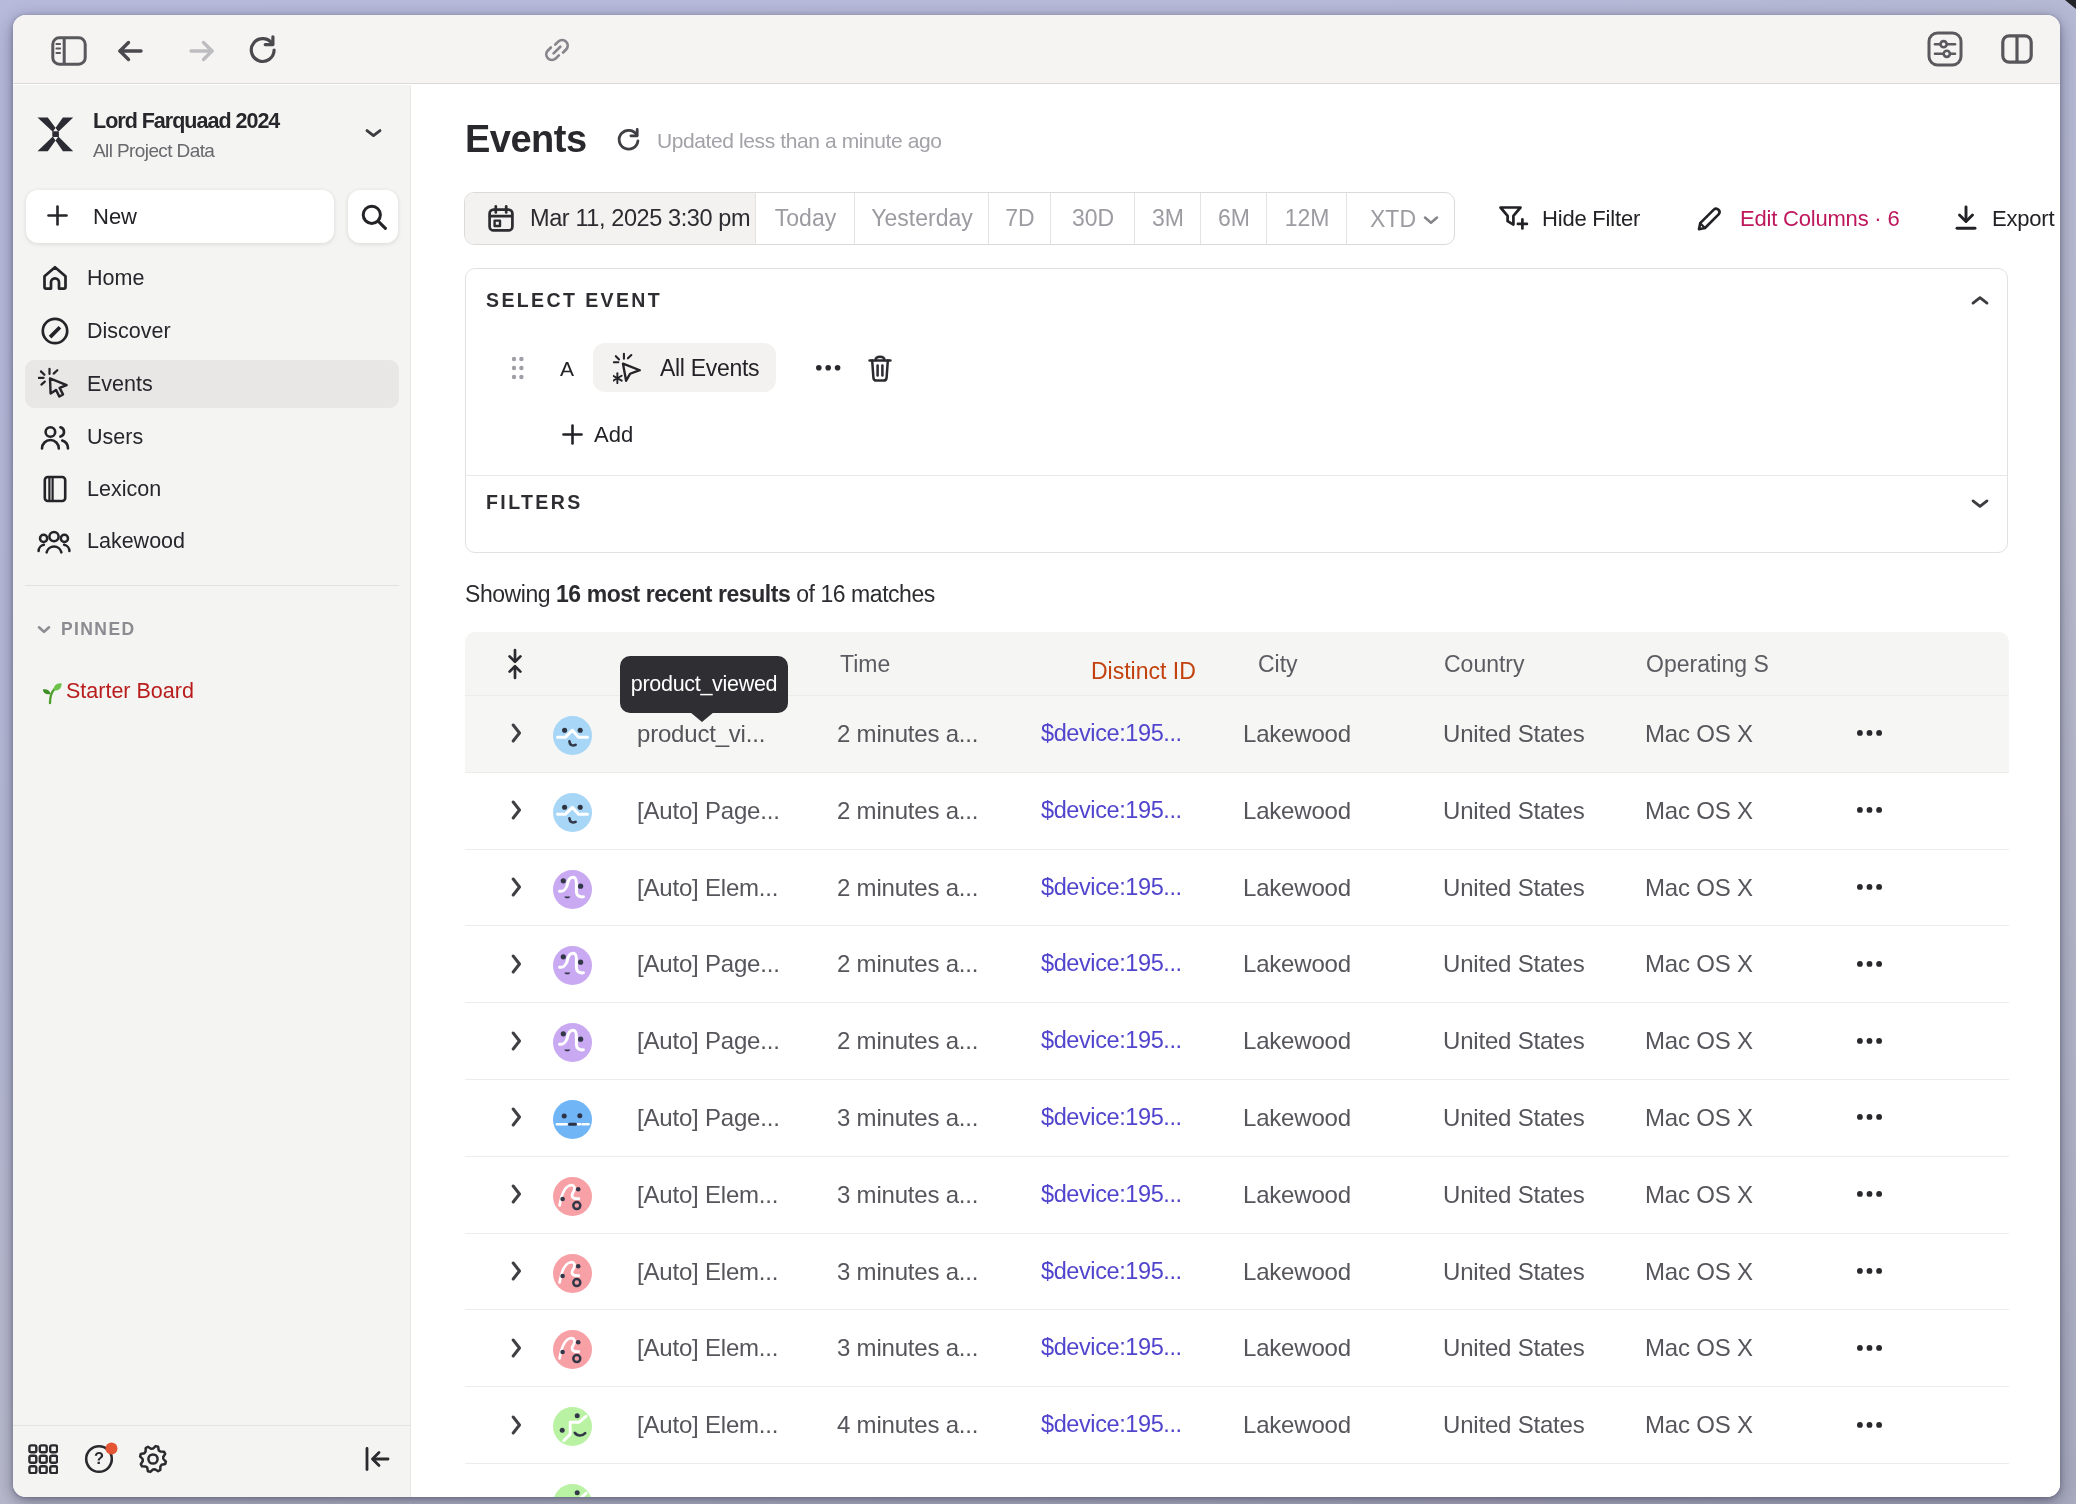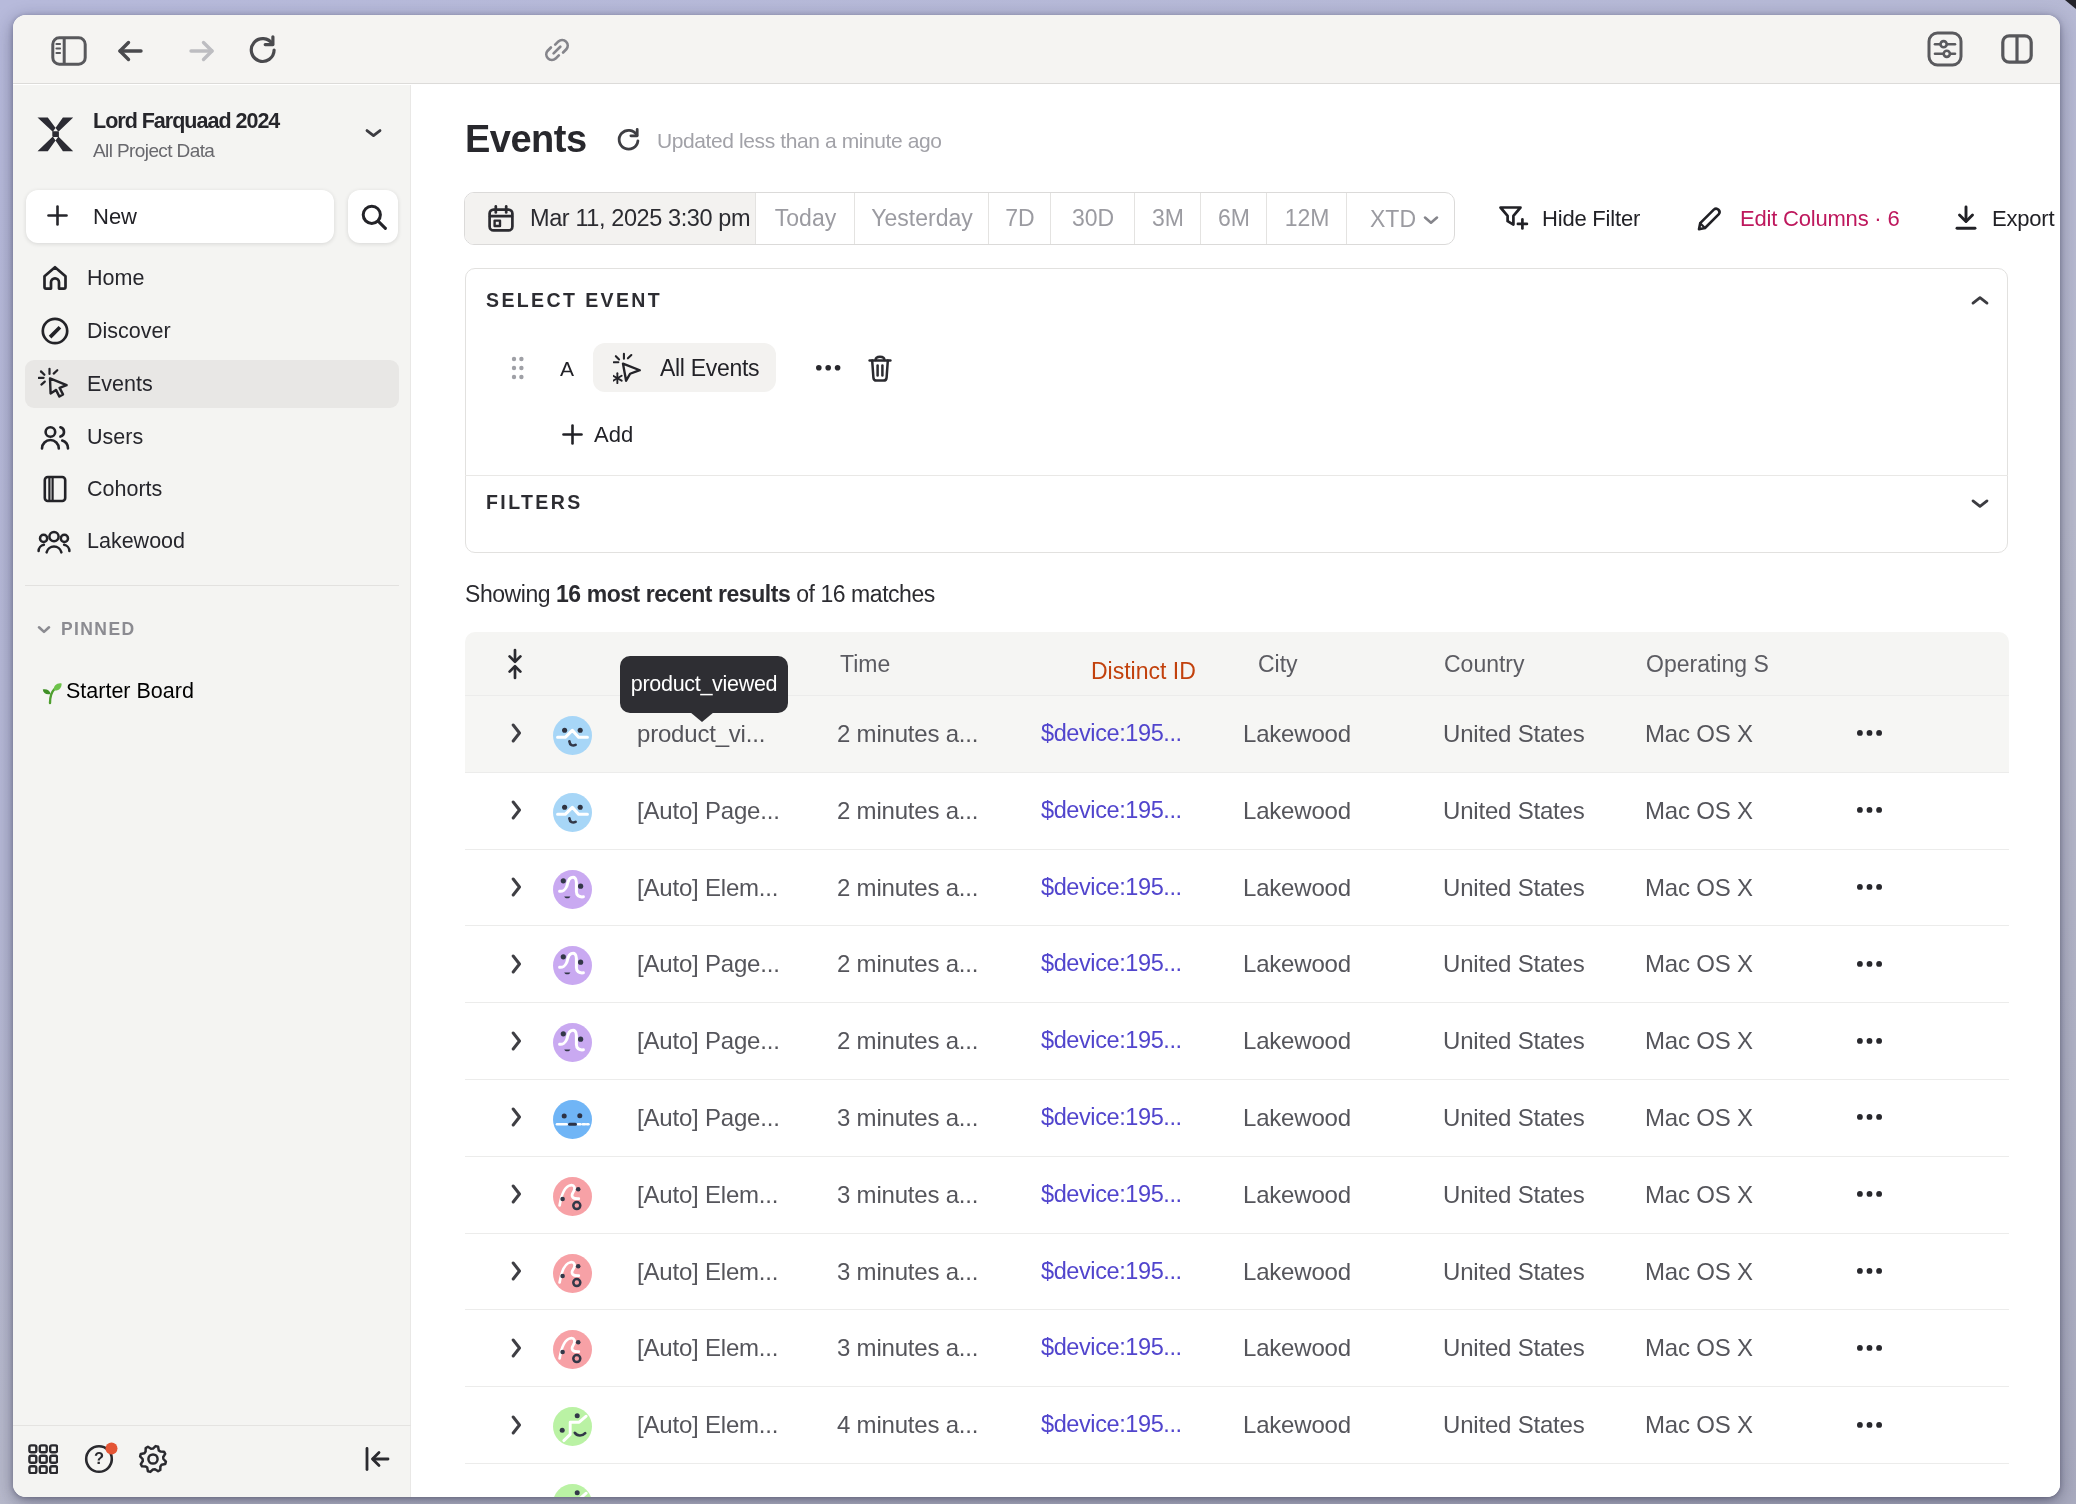--- a/index.html
+++ b/index.html
@@ -104,21 +104,21 @@
         <path d="M21.4 13.6 a4.8 4.8 0 0 0 0 -9.3"></path>
         <path d="M23.2 17.6 a8.4 8.4 0 0 1 5.8 7.8"></path>
       </g>
     </svg>
     <div style="position:absolute;left:74px;top:408.0px;font-size:21.5px;line-height:28px;color:#26262c;font-weight:400;white-space:nowrap;">Users</div>
     <svg style="position:absolute;left:28px;top:459px;" width="28" height="30" viewBox="0 0 28 30" fill="none">
       <rect x="3.8" y="3" width="20.4" height="24" rx="3" stroke="#232328" stroke-width="2.6"></rect>
       <line x1="8.4" y1="3.4" x2="8.4" y2="26.6" stroke="#232328" stroke-width="2.2"></line>
       <line x1="11.6" y1="3.4" x2="11.6" y2="26.6" stroke="#232328" stroke-width="2.2"></line>
     </svg>
-    <div style="position:absolute;left:74px;top:460.0px;font-size:21.5px;line-height:28px;color:#26262c;font-weight:400;white-space:nowrap;">Cohorts</div>
+    <div style="position:absolute;left:74px;top:460.0px;font-size:21.5px;line-height:28px;color:#26262c;font-weight:400;white-space:nowrap;">Lexicon</div>
     <svg style="position:absolute;left:24px;top:512px;" width="34" height="28" viewBox="0 0 34 28" fill="none">
       <g stroke="#232328" stroke-width="2.5" stroke-linecap="round" stroke-linejoin="round">
         <circle cx="17" cy="9.6" r="4.6"></circle>
         <path d="M9.6 25.4 a7.6 7.6 0 0 1 14.8 0"></path>
         <circle cx="6.6" cy="11.4" r="3.6"></circle>
         <path d="M1.6 24 a6.4 6.4 0 0 1 5.3 -6.2"></path>
         <circle cx="27.4" cy="11.4" r="3.6"></circle>
         <path d="M32.4 24 a6.4 6.4 0 0 0 -5.3 -6.2"></path>
       </g>
     </svg>
@@ -126,21 +126,21 @@
     <div style="position:absolute;left:12px;top:570px;width:374px;height:1px;background:#e2e1df"></div>
     <svg style="position:absolute;left:24px;top:609px;" width="14" height="11" viewBox="0 0 14 11" fill="none">
       <path d="M2 3.3 L7.0 7.92 L12 3.3" stroke="#8b8b91" stroke-width="2.6" stroke-linecap="round" stroke-linejoin="round"></path>
     </svg>
     <div style="position:absolute;left:48px;top:602.5px;font-size:17.5px;line-height:23px;color:#8b8b91;font-weight:700;white-space:nowrap;letter-spacing:1.4px;">PINNED</div>
     <svg style="position:absolute;left:26px;top:666px;" width="24" height="24" viewBox="0 0 24 24" fill="none">
       <path d="M11 22 C11 15 12 11.5 15.5 8" stroke="#4f9f2f" stroke-width="2.4" fill="none" stroke-linecap="round" stroke-linejoin="round"></path>
       <path d="M15 9.4 C14 4.8 18 1.6 22.6 2.4 C22.9 7 19.6 10.2 15 9.4 Z" fill="#6cc24a"></path>
       <path d="M11.6 13 C11 9.4 7.7 7.6 3.8 8.4 C4.1 12.2 7.5 14.2 11.6 13 Z" fill="#3f8f26"></path>
     </svg>
-    <div style="position:absolute;left:53px;top:662.0px;font-size:21.5px;line-height:28px;color:#000000;font-weight:400;white-space:nowrap;text-align:center;">Starter Board</div>
+    <div style="position:absolute;left:53px;top:662.0px;font-size:21.5px;line-height:28px;color:#b91c1c;font-weight:400;white-space:nowrap;text-align:center;">Starter Board</div>
     <div style="position:absolute;left:0;top:1410px;width:398px;height:1px;background:#e4e3e1"></div>
     <svg style="position:absolute;left:15px;top:1429px;" width="30" height="30" viewBox="0 0 30 30" fill="none">
       <rect x="1.4" y="1.4" width="6.9" height="6.9" rx="1.8" stroke="#2a2a2f" stroke-width="2.4"></rect>
       <rect x="11.8" y="1.4" width="6.9" height="6.9" rx="1.8" stroke="#2a2a2f" stroke-width="2.4"></rect>
       <rect x="22.2" y="1.4" width="6.9" height="6.9" rx="1.8" stroke="#2a2a2f" stroke-width="2.4"></rect>
       <rect x="1.4" y="11.8" width="6.9" height="6.9" rx="1.8" stroke="#2a2a2f" stroke-width="2.4"></rect>
       <rect x="11.8" y="11.8" width="6.9" height="6.9" rx="1.8" stroke="#2a2a2f" stroke-width="2.4"></rect>
       <rect x="22.2" y="11.8" width="6.9" height="6.9" rx="1.8" stroke="#2a2a2f" stroke-width="2.4"></rect>
       <rect x="1.4" y="22.2" width="6.9" height="6.9" rx="1.8" stroke="#2a2a2f" stroke-width="2.4"></rect>
       <rect x="11.8" y="22.2" width="6.9" height="6.9" rx="1.8" stroke="#2a2a2f" stroke-width="2.4"></rect>

